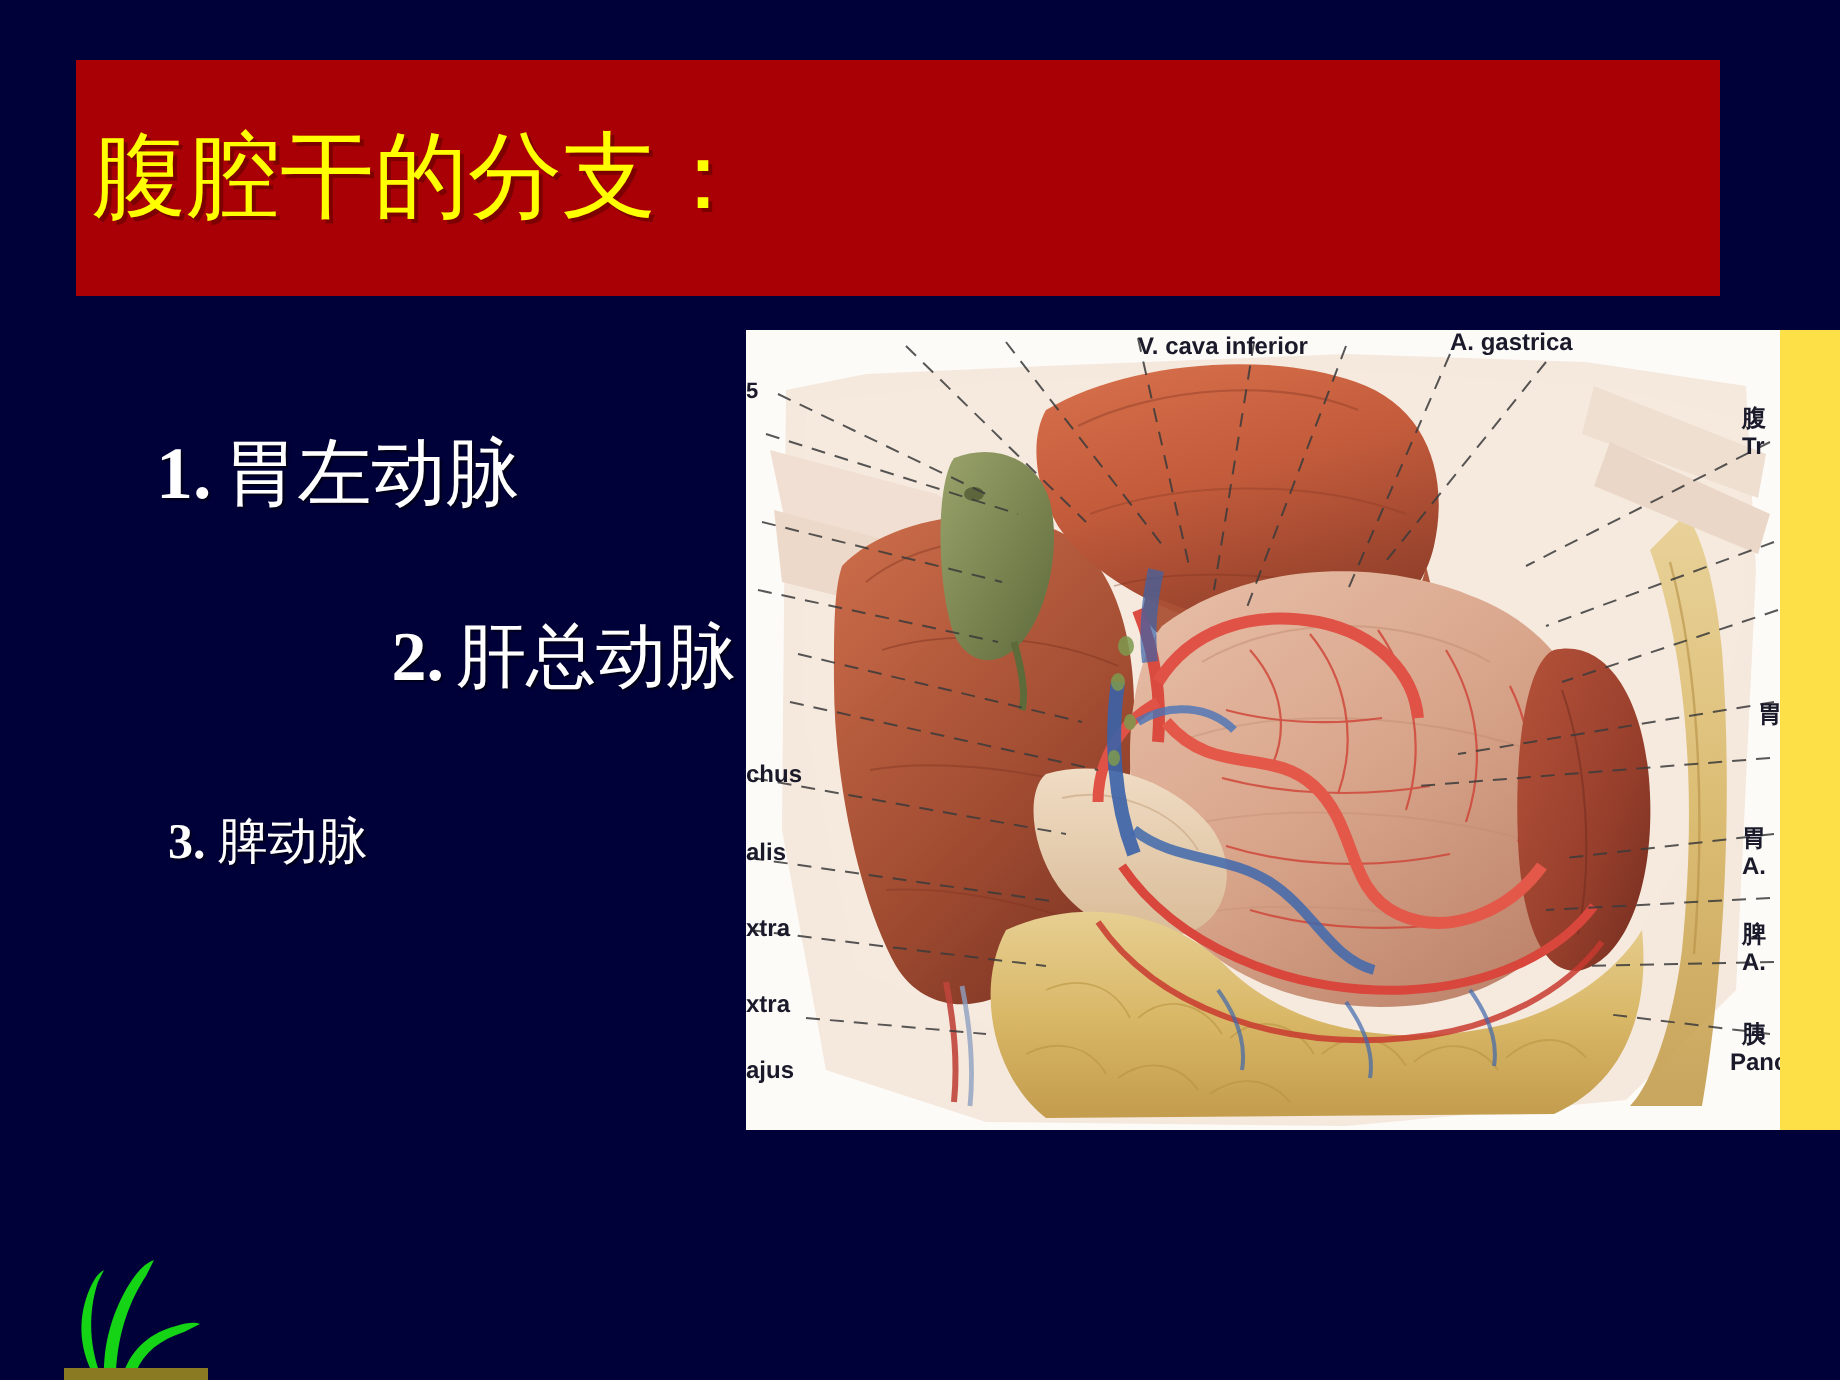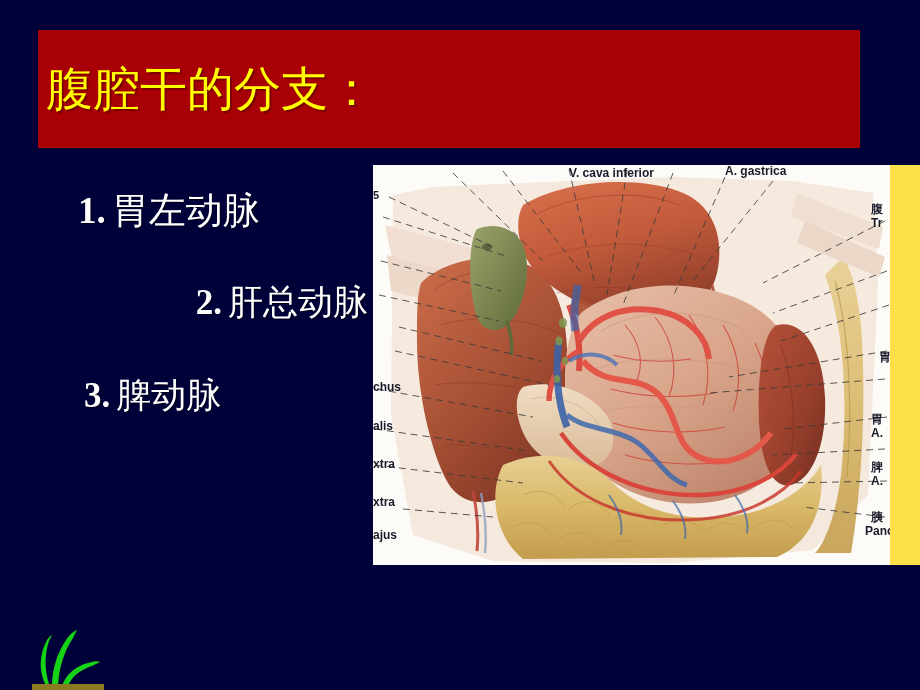--- a/index.html
+++ b/index.html
@@ -49,36 +49,37 @@
     position: absolute;
     left: 78px;
     top: 186px;
     width: 290px;
   }
   .bullet-item {
     color: #ffffff;
     white-space: nowrap;
     display: block;
     text-shadow: 1px 1px 1px rgba(0,0,0,0.6);
+    margin-top: 26px;
   }
   .bullet-item.item-1 {
     font-size: 37px;
     line-height: 50px;
     margin-bottom: 42px;
     margin-left: 0px;
   }
   .bullet-item.item-2 {
     font-size: 35px;
     line-height: 48px;
     margin-bottom: 44px;
     margin-left: 6px;
     text-align: right;
   }
   .bullet-item.item-3 {
-    font-size: 35px;
+    font-size: 25px;
     line-height: 48px;
     margin-left: 6px;
   }
   .num {
     font-family: "Liberation Serif", "DejaVu Serif", serif;
     font-weight: bold;
     padding-right: 6px;
   }
   .cn {
     font-family: "DejaVu Serif", "Liberation Serif", serif;

